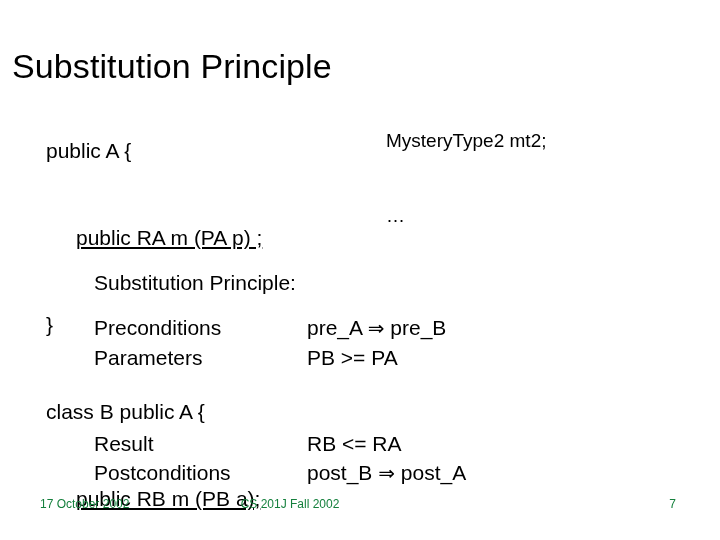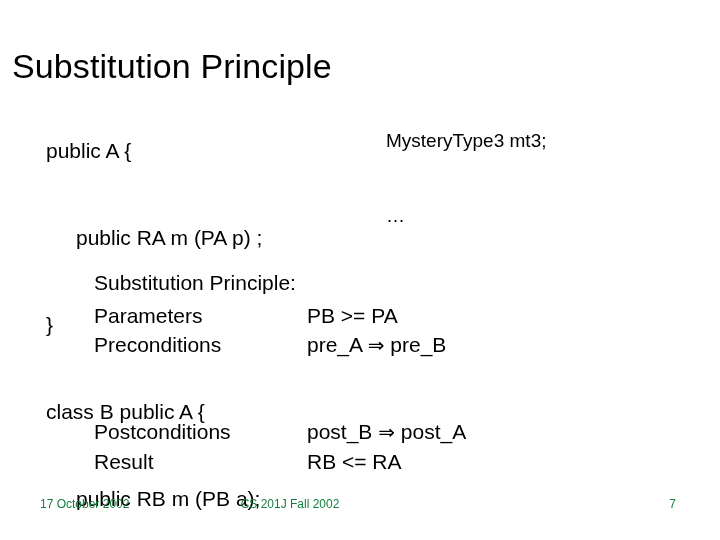--- a/index.html
+++ b/index.html
@@ -44,20 +44,21 @@
     font-size: 21px;
     line-height: 29px;
     white-space: pre;
   }
   .code-left .line {
     white-space: pre;
   }
   .indent {
     padding-left: 30px;
     display: inline-block;
+    text-decoration: underline;
   }
 
   .code-right {
     position: absolute;
     top: 78px;
     left: 386px;
     width: 320px;
     font-size: 19px;
     line-height: 25px;
     white-space: pre;
@@ -73,21 +74,21 @@
   
   .sp-block {
     position: absolute;
     top: 268px;
     left: 94px;
     font-size: 21px;
     line-height: 29px;
   }
   .sp-heading {
     white-space: nowrap;
-    margin-bottom: 4px;
+    margin-bottom: 16px;
   }
   .sp-table {
     border-collapse: collapse;
   }
   .sp-table td {
     padding: 0;
     vertical-align: top;
     font-size: 21px;
     line-height: 29px;
     white-space: nowrap;
@@ -148,48 +149,48 @@
   <div class="code-left">
     <div class="line"><span>public A {</span></div>
     <div class="line"><span class="indent">public RA m (PA p) ;</span></div>
     <div class="line"><span>}</span></div>
     <div class="line"><span>class B public A {</span></div>
     <div class="line"><span class="indent">public RB m (PB a);</span></div>
     
   </div>
 
   <div class="code-right">
-    <div class="line"><span>MysteryType3 mt3;</span></div>
+    <div class="line"><span>MysteryType2 mt2;</span></div>
     <div class="line"><span>…</span></div>
   </div>
 
   <div class="sp-block">
     <div class="sp-heading">Substitution Principle:</div>
 
     <table class="sp-table">
       <tbody>
         <tr>
+          <td class="col-label">Preconditions</td>
+          <td><span>pre_A</span> <span class="arrow">⇒</span> <span>pre_B</span></td>
+        </tr>
+        <tr>
           <td class="col-label">Parameters</td>
           <td>PB &gt;= PA</td>
-        </tr>
-        <tr>
-          <td class="col-label">Preconditions</td>
-          <td><span>pre_A</span> <span class="arrow">⇒</span> <span>pre_B</span></td>
         </tr>
         <tr class="spacer">
           <td>&nbsp;</td>
           <td>&nbsp;</td>
         </tr>
         <tr>
+          <td class="col-label">Result</td>
+          <td>RB &lt;= RA</td>
+        </tr>
+        <tr>
           <td class="col-label">Postconditions</td>
           <td><span>post_B</span> <span class="arrow">⇒</span> <span>post_A</span></td>
-        </tr>
-        <tr>
-          <td class="col-label">Result</td>
-          <td>RB &lt;= RA</td>
         </tr>
       </tbody>
     </table>
   </div>
 
   <div class="footer">
     <span class="footer-date">17 October 2002</span>
     <span class="footer-center">CS 201J Fall 2002</span>
     <span class="footer-page">7</span>
   </div>

